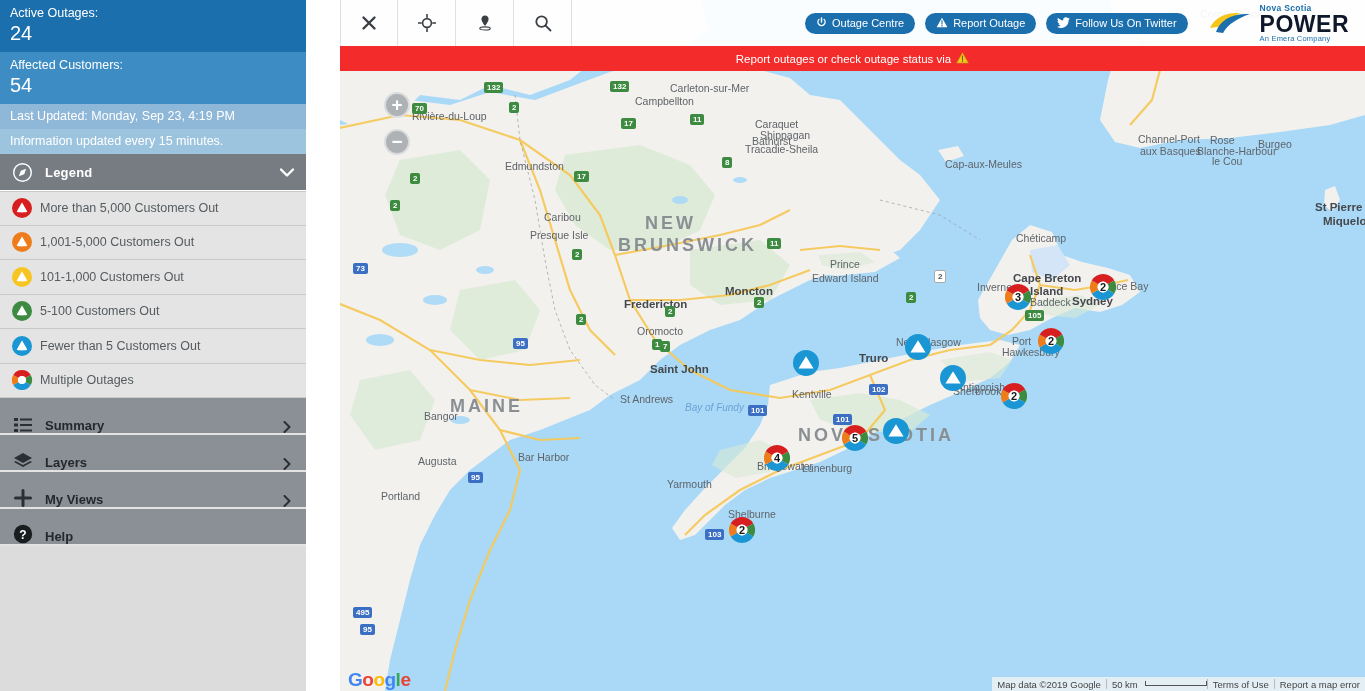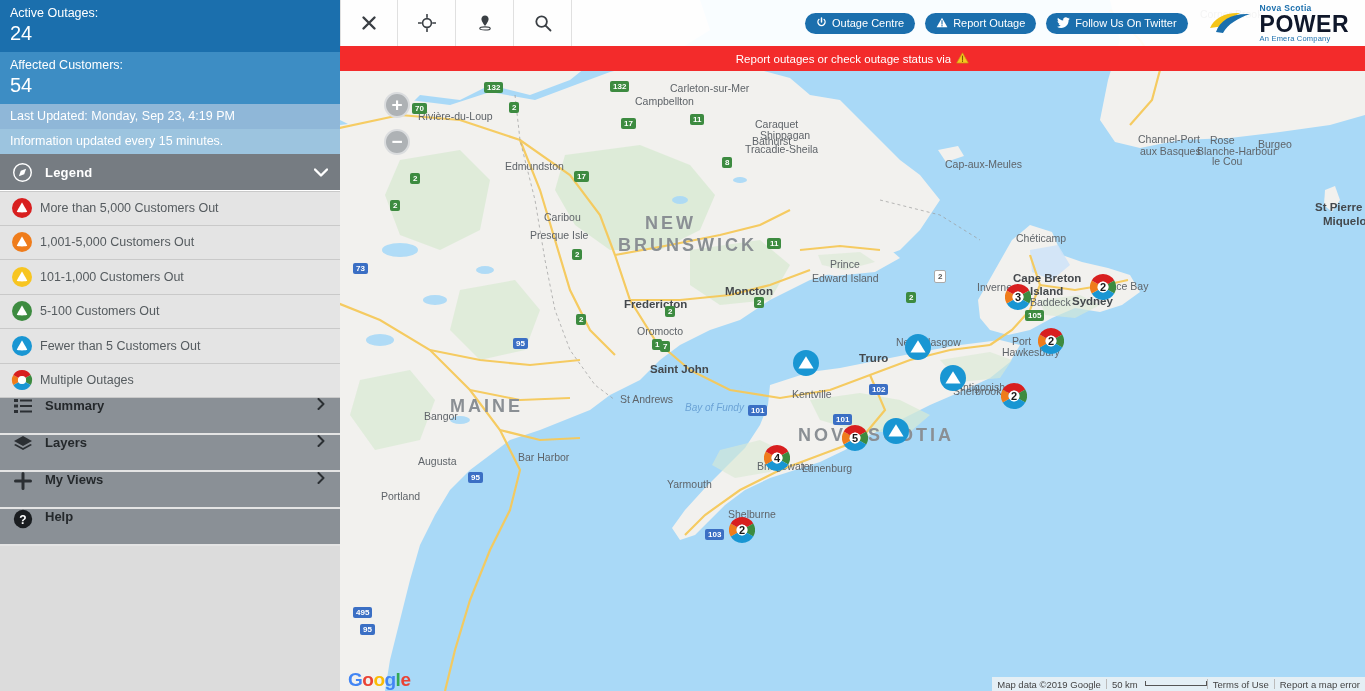--- a/index.html
+++ b/index.html
@@ -5,21 +5,21 @@
   * { box-sizing: border-box; margin: 0; padding: 0; }
   html, body {
     width: 1365px; height: 691px; overflow: hidden;
     font-family: "Liberation Sans", sans-serif;
     background: #fff;
   }
   #app { position: relative; width: 1365px; height: 691px; overflow: hidden; }
 
   
   #sidebar {
-    position: absolute; left: 0; top: 0; width: 340px; height: 691px;
+    position: absolute; left: 0; top: 0; width: 306px; height: 691px;
     background: #dcdcdc; z-index: 40;
   }
   .stat-block { padding: 5px 10px 7px 10px; color: #fff; }
   .stat-block.dark { background: #1b6fad; }
   .stat-block.mid  { background: #3d8dc4; }
   .stat-label { font-size: 12.5px; line-height: 16px; }
   .stat-value { font-size: 20px; line-height: 24px; font-weight: 400; }
   .info-line {
     background: #9cc0dd; color: #fff; font-size: 12.5px;
     padding: 5px 10px; line-height: 15px;
@@ -48,21 +48,21 @@
     display: flex; align-items: center; height: 34.5px;
     border-bottom: 1px solid #c9c9c9; padding-left: 6px;
   }
   .legend-row:first-child { border-top: 1px solid #c9c9c9; }
   .legend-row .lg-swatch { width: 32px; display: flex; justify-content: center; }
   .legend-row .lg-text {
     font-size: 12.5px; color: #555b5f; padding-left: 2px;
   }
 
   .menu-row {
-    display: flex; align-items: flex-start; height: 37px;
+    display: flex; align-items: flex-end; height: 37px;
     background: #8a9096; color: #2b2f33; cursor: pointer;
     border-bottom: 2px solid #e4e4e4;
   }
   .menu-row .mr-icon { width: 45px; display: flex; align-items: center; justify-content: center; }
   .menu-row .mr-title { font-size: 13px; font-weight: bold; flex: 1; color: #24282b; }
   .menu-row .mr-arrow { width: 38px; display: flex; align-items: center; justify-content: center; }
 
   
   #topbar {
     position: absolute; left: 340px; top: 0; width: 1025px; height: 46px;
@@ -256,21 +256,21 @@
         <div class="map-label lbl-city-b" style="left: 519px; top: 352px;">Truro</div>
         <div class="map-label lbl-city-b" style="left: 732px; top: 295px;">Sydney</div>
         <div class="map-label lbl-city" style="left: 297px; top: 325px;">Oromocto</div>
         <div class="map-label lbl-city" style="left: 84px; top: 410px;">Bangor</div>
         <div class="map-label lbl-city" style="left: 78px; top: 455px;">Augusta</div>
         <div class="map-label lbl-city" style="left: 41px; top: 490px;">Portland</div>
         <div class="map-label lbl-city" style="left: 178px; top: 451px;">Bar Harbor</div>
         <div class="map-label lbl-city" style="left: 204px; top: 211px;">Caribou</div>
         <div class="map-label lbl-city" style="left: 190px; top: 229px;">Presque Isle</div>
         <div class="map-label lbl-city" style="left: 165px; top: 160px;">Edmundston</div>
-        <div class="map-label lbl-city" style="left: 72px; top: 110px; margin-left: 6px;">Rivière-du-Loup</div>
+        <div class="map-label lbl-city" style="left: 72px; top: 110px;">Rivière-du-Loup</div>
         <div class="map-label lbl-city" style="left: 412px; top: 135px;">Bathurst</div>
         <div class="map-label lbl-city" style="left: 295px; top: 95px;">Campbellton</div>
         <div class="map-label lbl-city" style="left: 330px; top: 82px;">Carleton-sur-Mer</div>
         <div class="map-label lbl-city" style="left: 415px; top: 118px;">Caraquet</div>
         <div class="map-label lbl-city" style="left: 420px; top: 129px;">Shippagan</div>
         <div class="map-label lbl-city" style="left: 405px; top: 143px;">Tracadie-Sheila</div>
         <div class="map-label lbl-city" style="left: 605px; top: 158px;">Cap-aux-Meules</div>
         <div class="map-label lbl-city" style="left: 490px; top: 258px;">Prince</div>
         <div class="map-label lbl-city" style="left: 472px; top: 272px;">Edward Island</div>
         <div class="map-label lbl-city" style="left: 556px; top: 336px;">New Glasgow</div>

